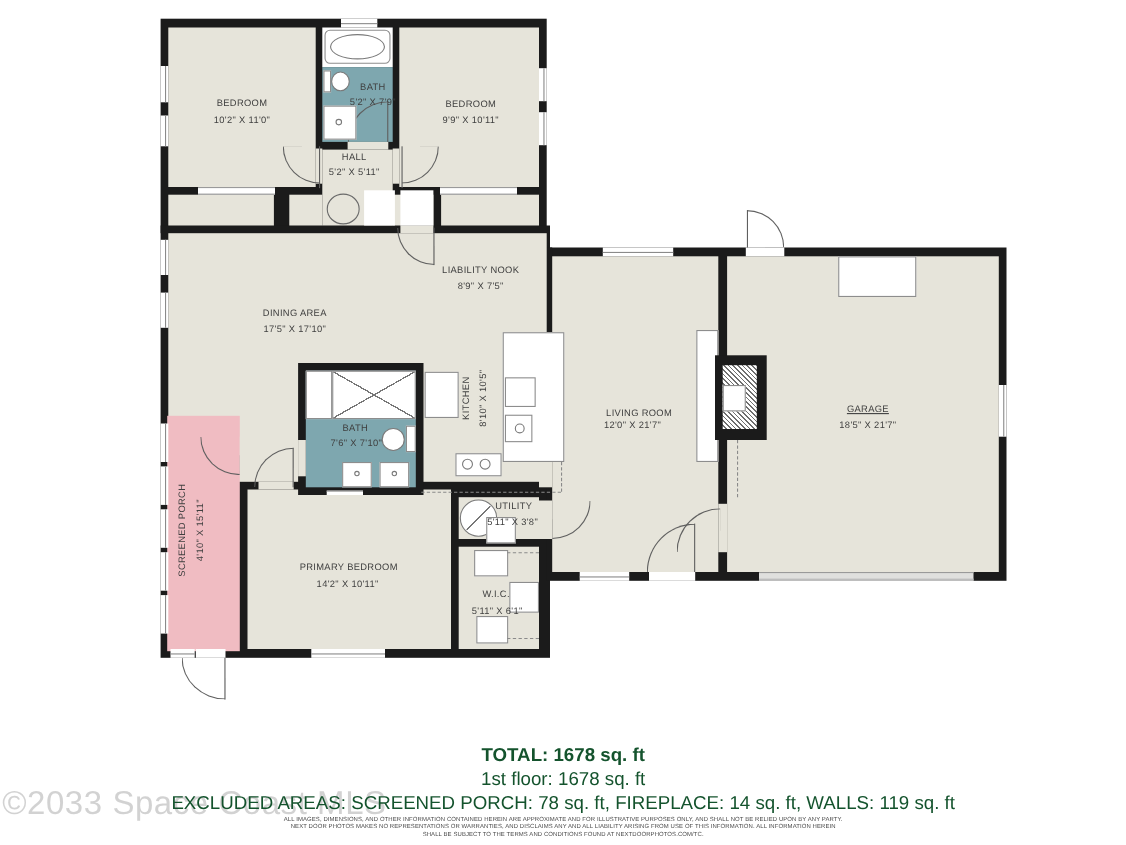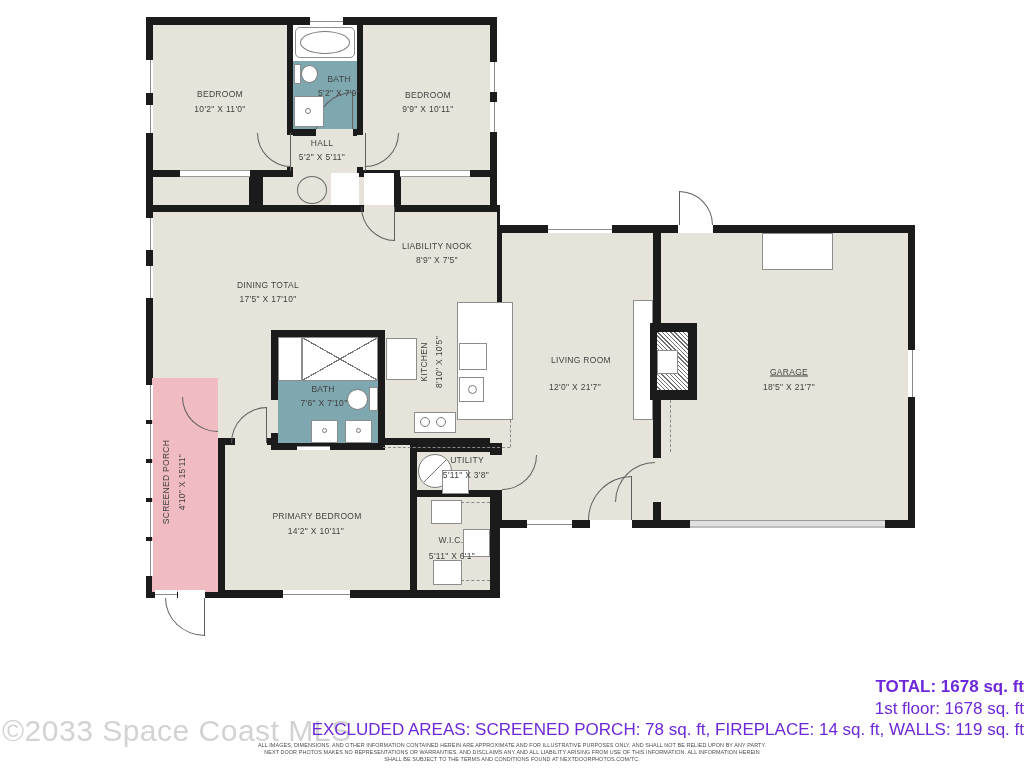--- a/index.html
+++ b/index.html
@@ -30,21 +30,21 @@
   .hatch{position:absolute;background:repeating-linear-gradient(45deg,#ffffff 0 2px,#6f6f6f 2px 3px);}
   .xbox{position:absolute;box-sizing:border-box;border:1px solid #8d8d8d;background-color:#fff;
     background-image:
       linear-gradient(to bottom right, transparent calc(50% - 0.6px), #777 calc(50% - 0.6px), #777 calc(50% + 0.6px), transparent calc(50% + 0.6px)),
       linear-gradient(to bottom left, transparent calc(50% - 0.6px), #777 calc(50% - 0.6px), #777 calc(50% + 0.6px), transparent calc(50% + 0.6px));}
   .diag{position:absolute;
     background-image:linear-gradient(to bottom right, transparent calc(50% - 0.7px), #777 calc(50% - 0.7px), #777 calc(50% + 0.7px), transparent calc(50% + 0.7px));}
   .lbl{position:absolute;transform:translate(-50%,-50%);font-size:8.5px;line-height:9px;
        color:#3f3f3f;letter-spacing:0.3px;white-space:nowrap;text-align:center;}
   .lbl.rot{transform:translate(-50%,-50%) rotate(-90deg);}
-  .summary{position:absolute;left:0;width:1024px;text-align:right;color:#6d28d9;}
+  .summary{position:absolute;left:0;width:1024px;text-align:center;color:#14532d;}
   .sum-total{top:677px;font-size:17px;font-weight:bold;}
   .sum-floor{top:699px;font-size:17px;}
   .sum-excl{top:720px;font-size:17px;}
   .disclaimer{position:absolute;left:0;top:742px;width:1024px;text-align:center;
       font-size:5.4px;line-height:7px;color:#4a4a4a;letter-spacing:0.1px;}
   .watermark{position:absolute;left:2px;top:714px;font-size:30px;color:#cbcbcb;opacity:0.85;
       letter-spacing:0.5px;white-space:nowrap;}
 </style>
 </head>
 <body>
@@ -183,25 +183,25 @@
   <div class="lbl" style="left:220px;top:94px;">BEDROOM</div>
   <div class="lbl" style="left:220px;top:109px;">10'2" X 11'0"</div>
   <div class="lbl" style="left:339px;top:79px;">BATH</div>
   <div class="lbl" style="left:339px;top:93px;">5'2" X 7'9"</div>
   <div class="lbl" style="left:428px;top:95px;">BEDROOM</div>
   <div class="lbl" style="left:428px;top:109px;">9'9" X 10'11"</div>
   <div class="lbl" style="left:322px;top:143px;">HALL</div>
   <div class="lbl" style="left:322px;top:157px;">5'2" X 5'11"</div>
   <div class="lbl" style="left:437px;top:246px;">LIABILITY NOOK</div>
   <div class="lbl" style="left:437px;top:260px;">8'9" X 7'5"</div>
-  <div class="lbl" style="left:268px;top:285px;">DINING TOTAL</div>
+  <div class="lbl" style="left:268px;top:285px;">DINING AREA</div>
   <div class="lbl" style="left:268px;top:299px;">17'5" X 17'10"</div>
   <div class="lbl rot" style="left:424px;top:362px;">KITCHEN</div>
   <div class="lbl rot" style="left:439px;top:362px;">8'10" X 10'5"</div>
-  <div class="lbl" style="left:575px;top:360px;padding-left:12px;">LIVING ROOM</div>
+  <div class="lbl" style="left:575px;top:376px;padding-left:12px;">LIVING ROOM</div>
   <div class="lbl" style="left:575px;top:387px;">12'0" X 21'7"</div>
   <div class="lbl" style="left:789px;top:372px;text-decoration:underline;">GARAGE</div>
   <div class="lbl" style="left:789px;top:387px;">18'5" X 21'7"</div>
   <div class="lbl" style="left:323px;top:389px;">BATH</div>
   <div class="lbl" style="left:324px;top:403px;">7'6" X 7'10"</div>
   <div class="lbl rot" style="left:166px;top:482px;">SCREENED PORCH</div>
   <div class="lbl rot" style="left:182px;top:482px;">4'10" X 15'11"</div>
   <div class="lbl" style="left:317px;top:516px;">PRIMARY BEDROOM</div>
   <div class="lbl" style="left:316px;top:531px;">14'2" X 10'11"</div>
   <div class="lbl" style="left:467px;top:460px;">UTILITY</div>

